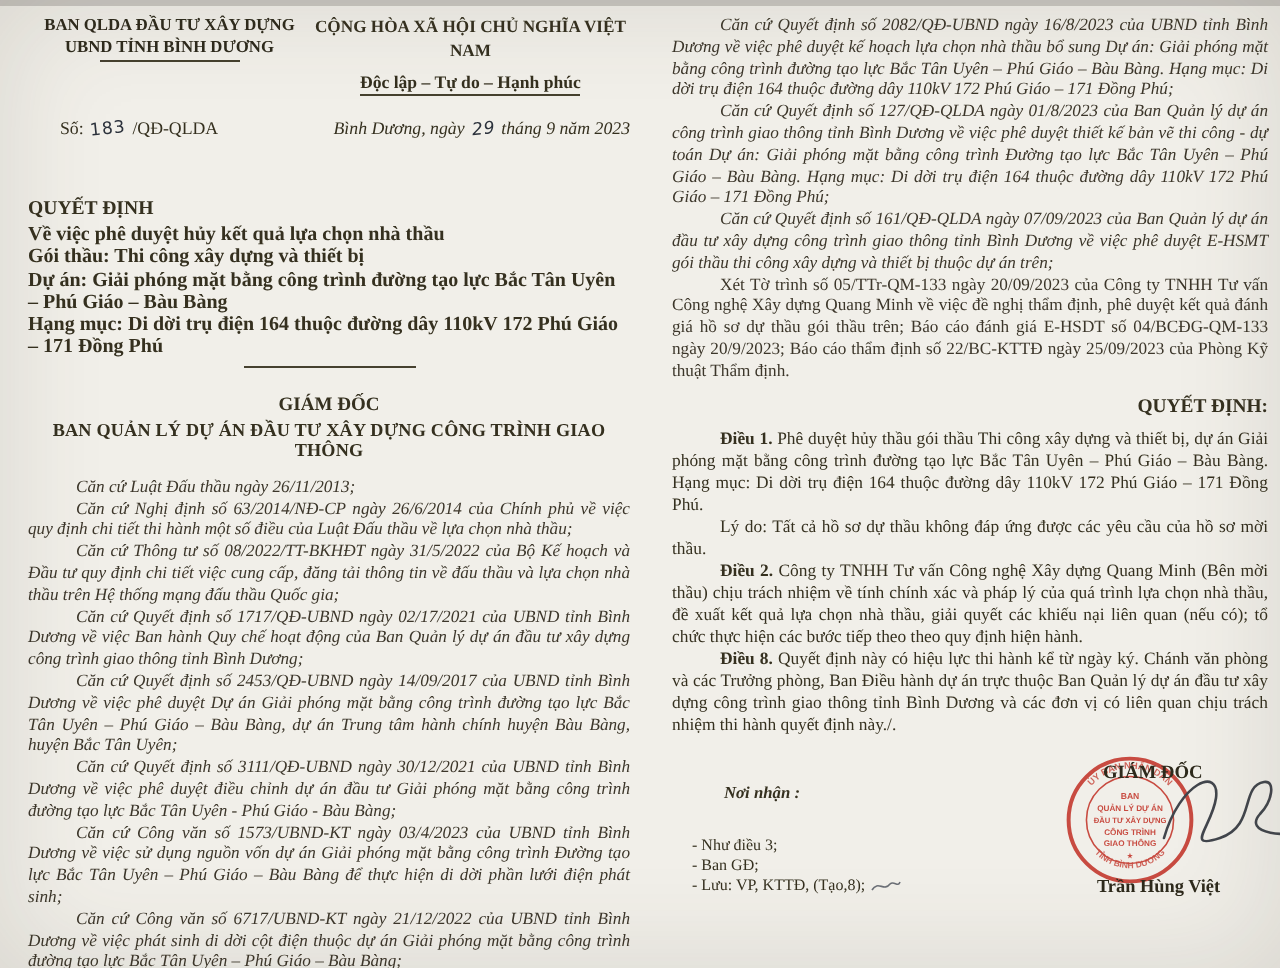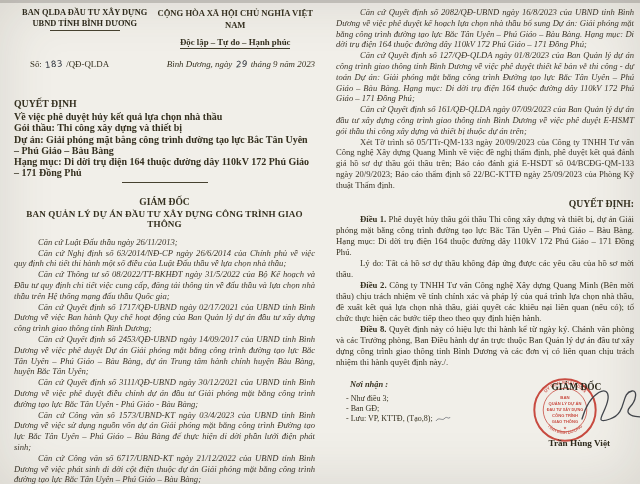--- a/index.html
+++ b/index.html
@@ -41,21 +41,21 @@
   .recitals-left{margin-top:8px;}
   .recital{margin:0;font-style:italic;text-align:justify;text-indent:24px;font-size:8.6px;line-height:10.8px;color:#3c362a;}
   .plain{font-style:normal;}
 
   .decision-heading{text-align:right;font-weight:bold;font-size:9.7px;margin:7px 0 5px;}
   .article{margin:0;text-align:justify;text-indent:24px;font-size:8.7px;line-height:11px;}
   .alabel{font-weight:bold;}
 
   .footer-row{display:flex;margin-top:7px;}
   .recipients{width:50%;padding-left:10px;font-size:8px;}
-  .recip-title{font-weight:bold;font-style:italic;font-size:8.4px;line-height:11px;margin:4px;}
+  .recip-title{font-weight:bold;font-style:italic;font-size:8.4px;line-height:11px;margin:16px;}
   .recip-item{margin:0;line-height:10.4px;}
   .scribble-inline{vertical-align:-2px;margin-left:2px;}
 
   .sig-block{position:relative;width:50%;height:86px;}
   .sig-title{position:absolute;top:7px;left:60%;transform:translateX(-50%);font-weight:bold;font-size:9.4px;white-space:nowrap;z-index:3;color:#2e2a1c;}
   .signer{position:absolute;top:63px;left:62%;transform:translateX(-50%);font-weight:bold;font-size:9.2px;white-space:nowrap;z-index:3;color:#2e2a1c;}
   .stamp-svg{position:absolute;top:2px;left:42px;width:66px;height:66px;z-index:1;opacity:.9;}
   .sign-svg{position:absolute;top:6px;left:86px;width:100px;height:58px;z-index:2;}
 </style>
 </head>

